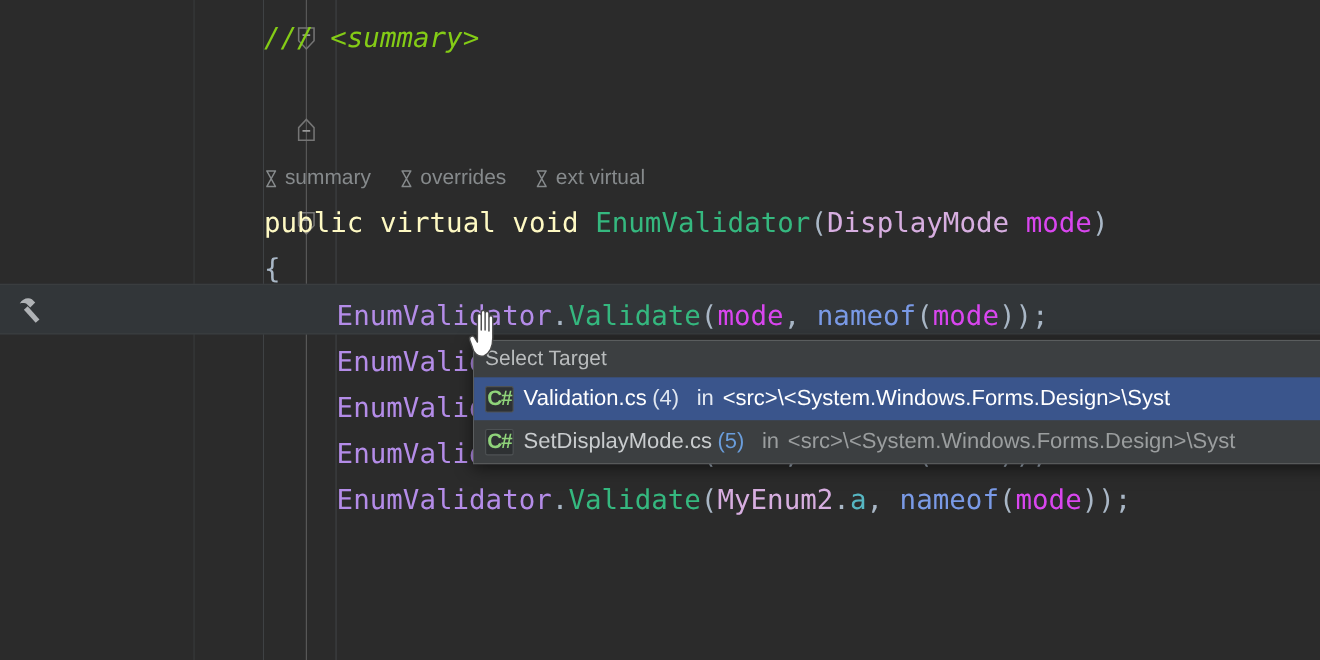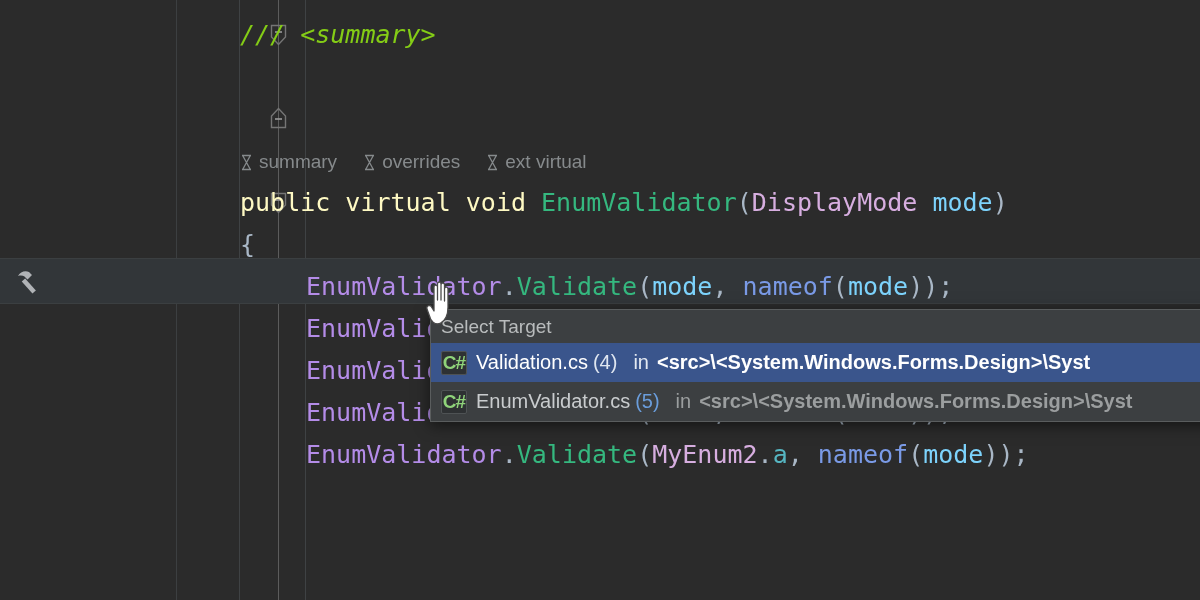--- a/index.html
+++ b/index.html
@@ -82,21 +82,21 @@
     letter-spacing: 0px;
   }
   .doc { color: #84cc16; font-style: italic; }
   .kw { color: #fef9c3; }
   .kw2 { color: #7a9ae6; text-align: right; }
   .method { color: #35b87f; }
   .typename { color: #d7aee0; }
   .punct { color: #a9b7c6; }
   .classname { color: #b48ce8; }
   .enumfield { color: #56b6c2; }
-  .param { color: #7dd3fc; }
+  .param { color: #d946ef; }
   .squiggle {
     border-bottom: 3px dotted #5a8a4a;
     padding-bottom: 1px;
   }
 
   
   .hints-row {
     position: absolute;
     left: 240px; top: 146px;
     height: 32px;
@@ -178,21 +178,20 @@
   .popup-item.selected .item-count { color: #dfe6f0; }
   .item-in {
     font-size: 20px;
     color: #9b9e9f;
     margin-right: 8px;
   }
   .popup-item.selected .item-in { color: #e3e9f2; }
   .item-path {
     font-size: 20px;
     color: #9b9e9f;
-    font-weight: bold;
   }
   .popup-item.selected .item-path { color: #ffffff; }
 
   
   .cursor {
     position: absolute;
     left: 421px; top: 277px;
     width: 44px; height: 52px;
     pointer-events: none;
   }
@@ -298,21 +297,21 @@
       <div class="popup-item selected">
         <span class="cs-icon">C#</span>
         <span class="item-name">Validation.cs</span>
         <span class="item-count">(4)</span>
         <span class="item-in">in</span>
         <span class="item-path">&lt;src&gt;\&lt;System.Windows.Forms.Design&gt;\Syst</span>
       </div>
 
       <div class="popup-item">
         <span class="cs-icon">C#</span>
-        <span class="item-name">EnumValidator.cs</span>
+        <span class="item-name">SetDisplayMode.cs</span>
         <span class="item-count">(5)</span>
         <span class="item-in">in</span>
         <span class="item-path">&lt;src&gt;\&lt;System.Windows.Forms.Design&gt;\Syst</span>
       </div>
 
     </div>
   </div>
 
   <div class="cursor">
     <svg width="44" height="52" viewBox="0 0 44 52">

